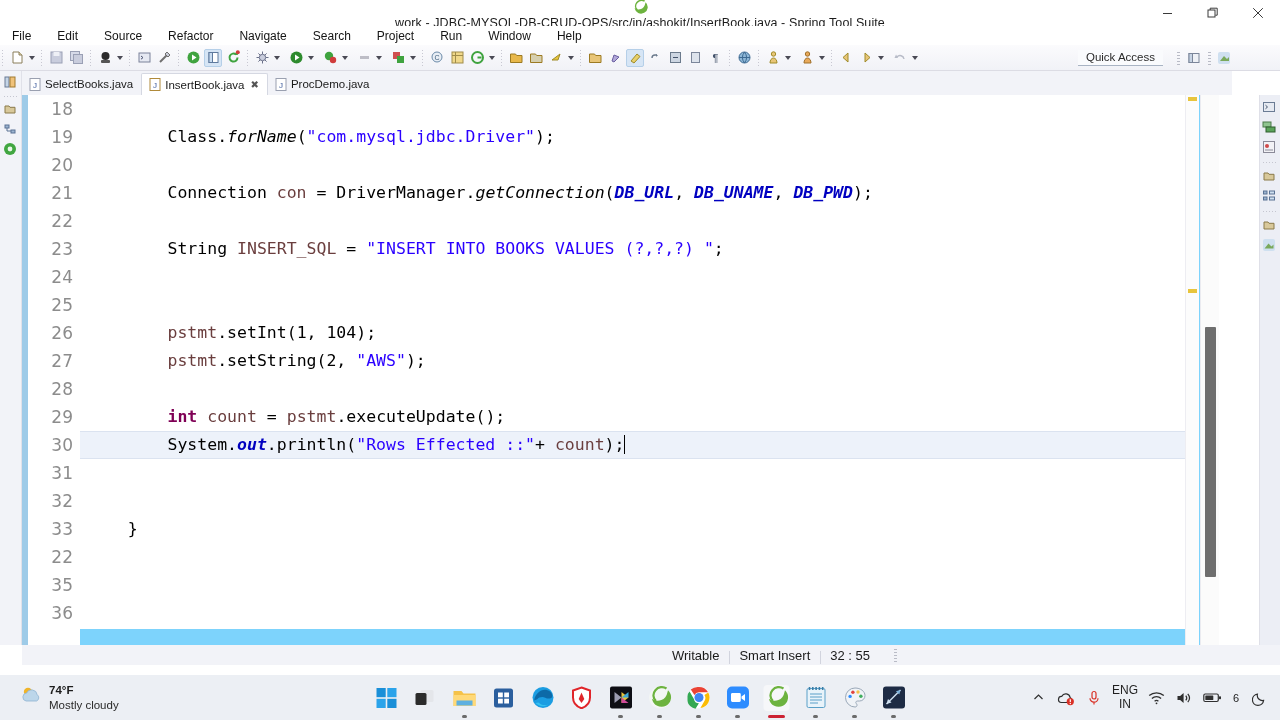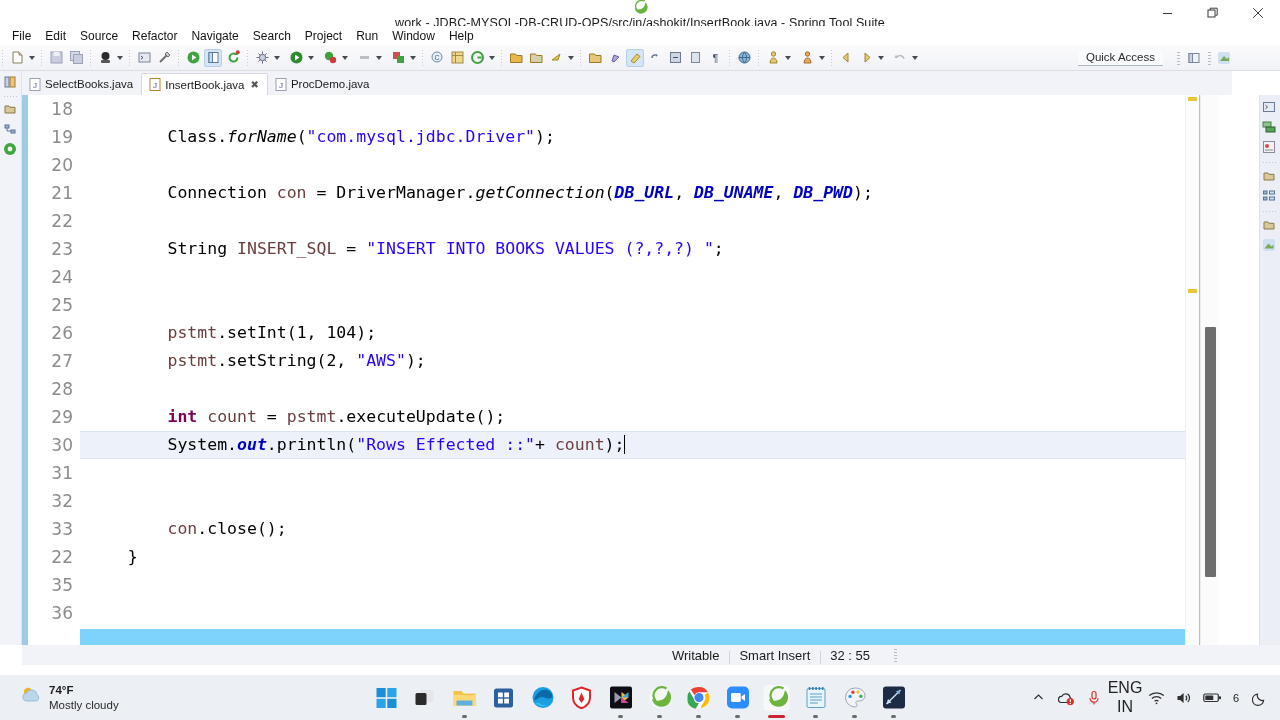--- a/index.html
+++ b/index.html
@@ -33,20 +33,21 @@
     width: 45px; height: 26px; display: flex; align-items: center;
     justify-content: center; color: #3a3a3a;
   }
   .win-btn svg { display: block; }
 
   
   .menubar {
     position: absolute; top: 26px; left: 0; width: 1280px; height: 19px;
     background: #ffffff; display: flex; align-items: center;
     padding-left: 5px;
+    gap: 12px;
   }
   .menu-item {
     font-size: 12px; color: #141414; padding: 1px 7px; white-space: nowrap;
   }
 
   
   .toolbar {
     position: absolute; top: 45px; left: 0; width: 1280px; height: 26px;
     background: linear-gradient(#fbfbfd,#f1f2f7);
     border-bottom: 1px solid #dcdce4;
@@ -247,21 +248,21 @@
   .tray {
     position: absolute; right: 0; height: 45px; display: flex;
     align-items: center; gap: 0; padding-right: 6px;
   }
   .tray-ico {
     width: 28px; height: 30px; display: flex; align-items: center;
     justify-content: center; position: relative; color: #2f2f2f;
   }
   .tray-lang {
     display: flex; flex-direction: column; align-items: center;
-    justify-content: center; font-size: 16px; color: #1f1f1f;
+    justify-content: center; font-size: 12px; color: #1f1f1f;
     line-height: 1.15; width: 34px;
   }
   .tray-num { font-size: 11px; color: #222; width: 20px; text-align: center; }
 </style>
 </head>
 <body>
 
 <div id="app">
 
   <div class="titlebar">
@@ -674,21 +675,20 @@
         <div class="cl"><span>        String </span><span class="loc">INSERT_SQL</span><span> = </span><span class="str">"INSERT INTO BOOKS VALUES (?,?,?) "</span><span>;</span></div>
         <div class="cl">&nbsp;</div>
         <div class="cl">&nbsp;</div>
         <div class="cl"><span>        </span><span class="loc">pstmt</span><span>.setInt(1, 104);</span></div>
         <div class="cl"><span>        </span><span class="loc">pstmt</span><span>.setString(2, </span><span class="str">"AWS"</span><span>);</span></div>
         <div class="cl">&nbsp;</div>
         <div class="cl"><span>        </span><span class="kw">int</span><span> </span><span class="loc">count</span><span> = </span><span class="loc">pstmt</span><span>.executeUpdate();</span></div>
         <div class="cl hl"><span>        System.</span><span class="fld">out</span><span>.println(</span><span class="str">"Rows Effected ::"</span><span>+ </span><span class="loc">count</span><span>);</span><span class="caret"></span></div>
         <div class="cl">&nbsp;</div>
         <div class="cl">&nbsp;</div>
-        <div class="cl"><span>        </span><span class="loc">con</span><span>.close();</span></div>
         <div class="cl"><span>    }</span></div>
       </div>
 
     <div class="ruler">
       <div class="ruler-mark" style="top:2px"></div>
       <div class="ruler-mark" style="top:194px"></div>
     </div>
     <div class="vscroll">
       <div class="vthumb"></div>
     </div>

